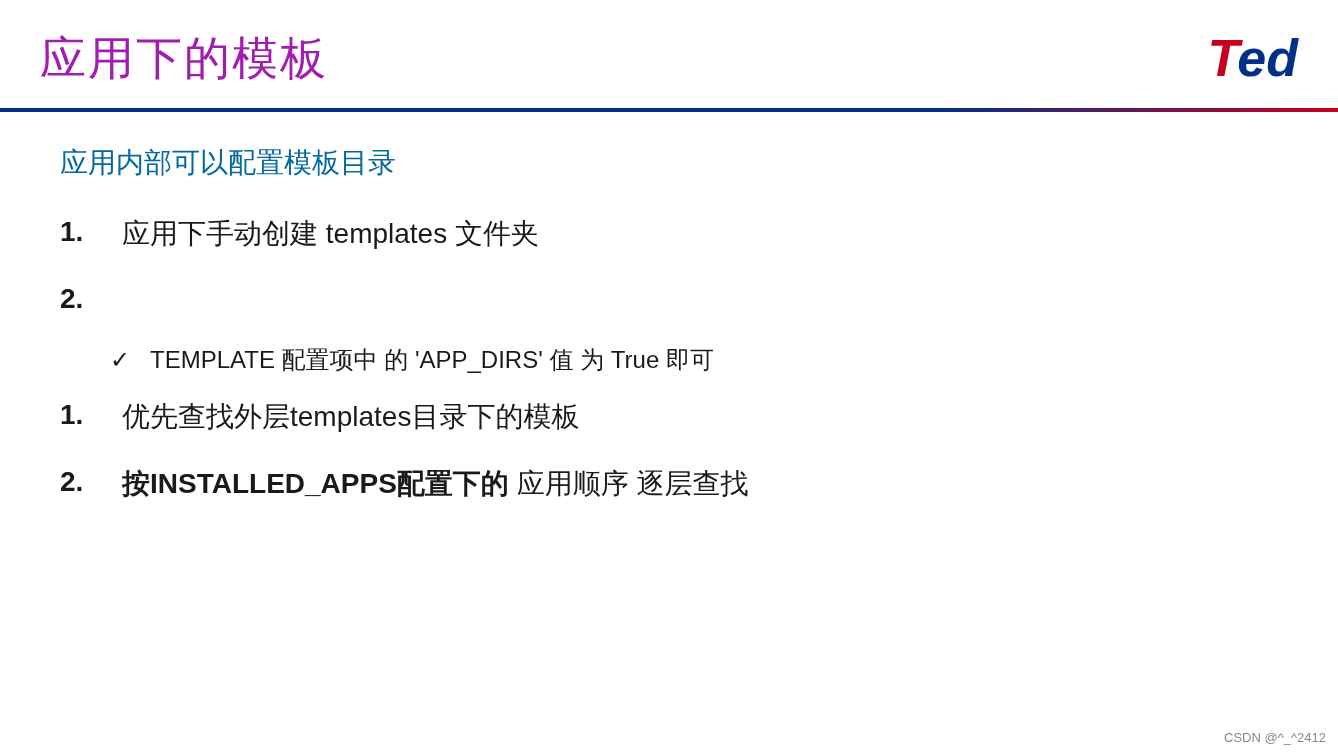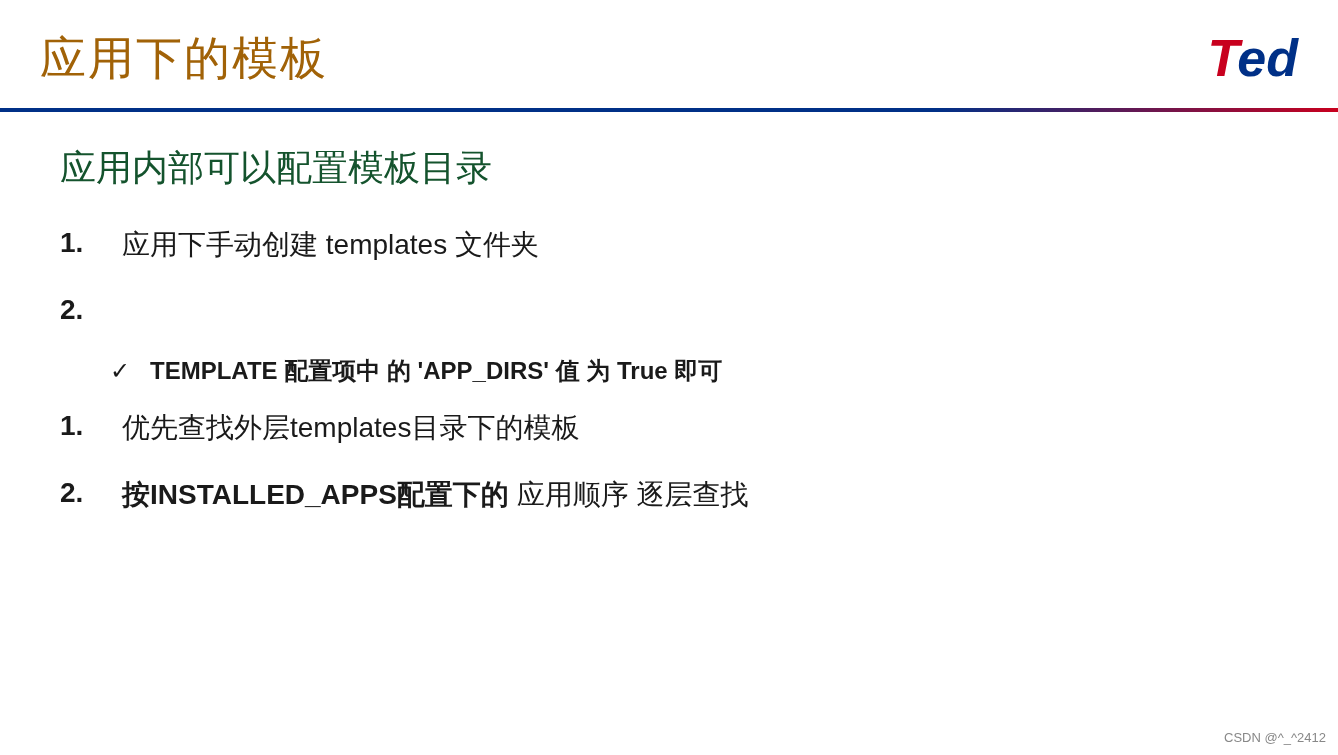--- a/index.html
+++ b/index.html
@@ -20,21 +20,21 @@
     .header {
       display: flex;
       align-items: flex-start;
       justify-content: space-between;
       padding: 28px 40px 0 40px;
     }
 
     .page-title {
       font-size: 46px;
       font-weight: 500;
-      color: #a16207;
+      color: #a21caf;
       letter-spacing: 2px;
     }
 
     .logo-container {
       display: flex;
       align-items: flex-start;
       padding-top: 4px;
     }
 
     .logo-text {
@@ -58,22 +58,22 @@
       background: linear-gradient(to right, #003087 70%, #c8001e 100%);
       margin: 18px 0 0 0;
       width: 100%;
     }
 
     .content {
       padding: 32px 60px 0 60px;
     }
 
     .intro-text {
-      font-size: 36px;
-      color: #14532d;
+      font-size: 28px;
+      color: #0369a1;
       margin-bottom: 32px;
       font-weight: 400;
     }
 
     .list-item {
       display: flex;
       align-items: flex-start;
       margin-bottom: 28px;
     }
 
@@ -107,21 +107,21 @@
     .checkmark {
       font-size: 24px;
       color: #1a1a1a;
       min-width: 40px;
       padding-top: 3px;
     }
 
     .sub-content {
       font-size: 24px;
       color: #1a1a1a;
-      font-weight: 700;
+      font-weight: 400;
       line-height: 1.4;
     }
 
     .section-break {
       margin-top: 10px;
       margin-bottom: 28px;
     }
 
     .section-title {
       font-size: 28px;

